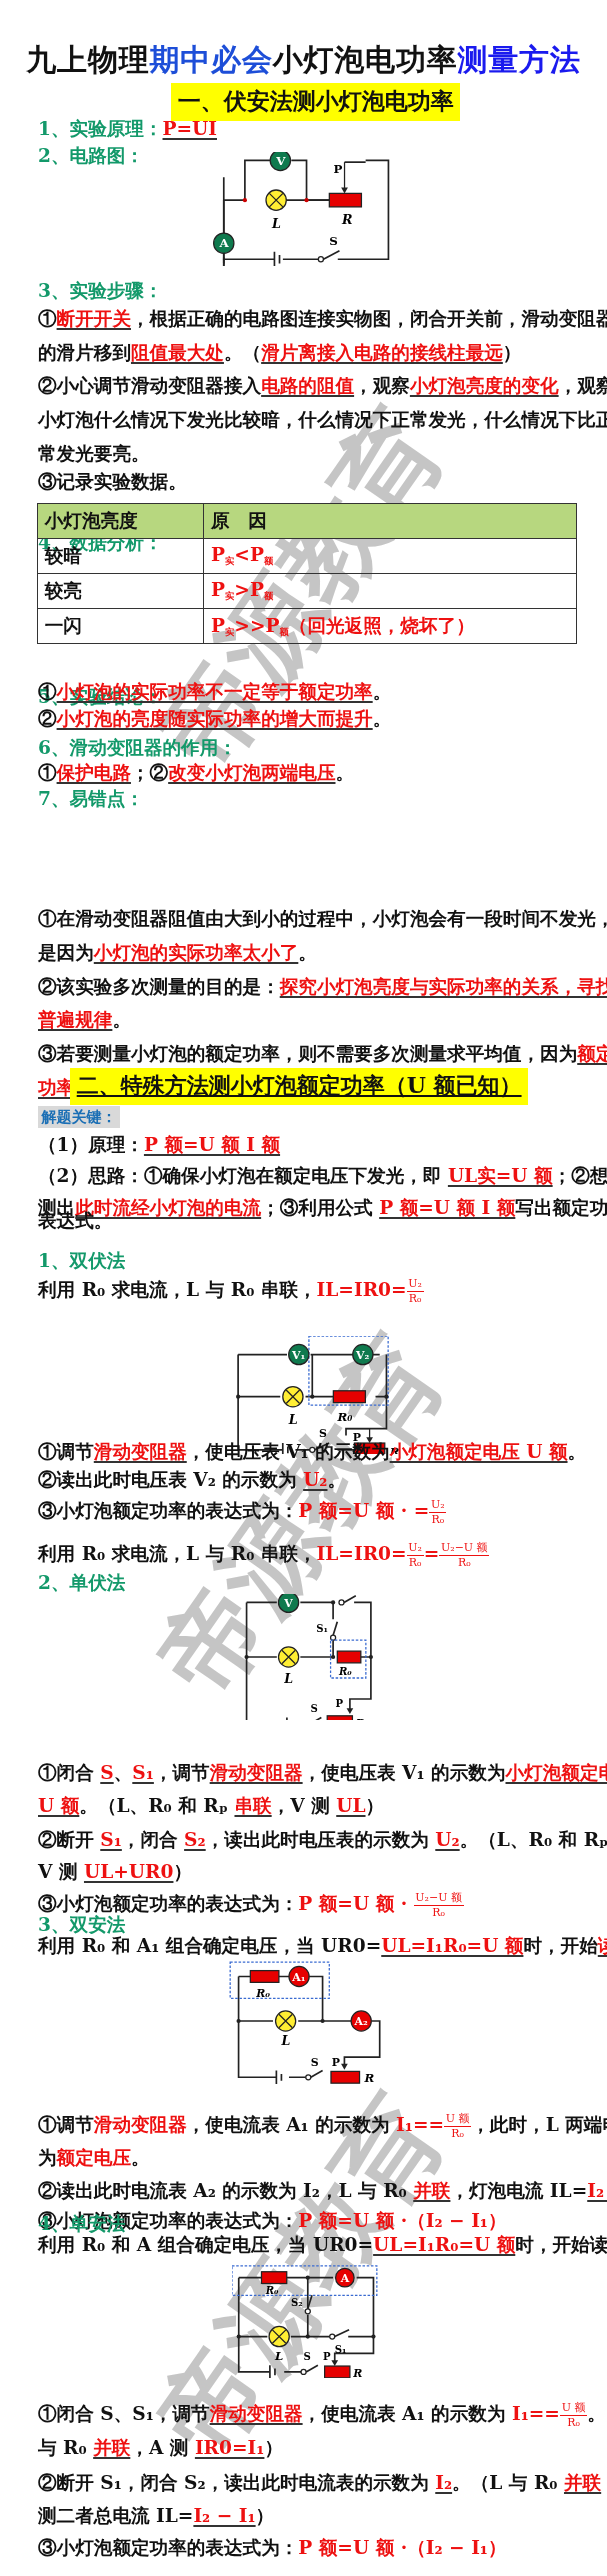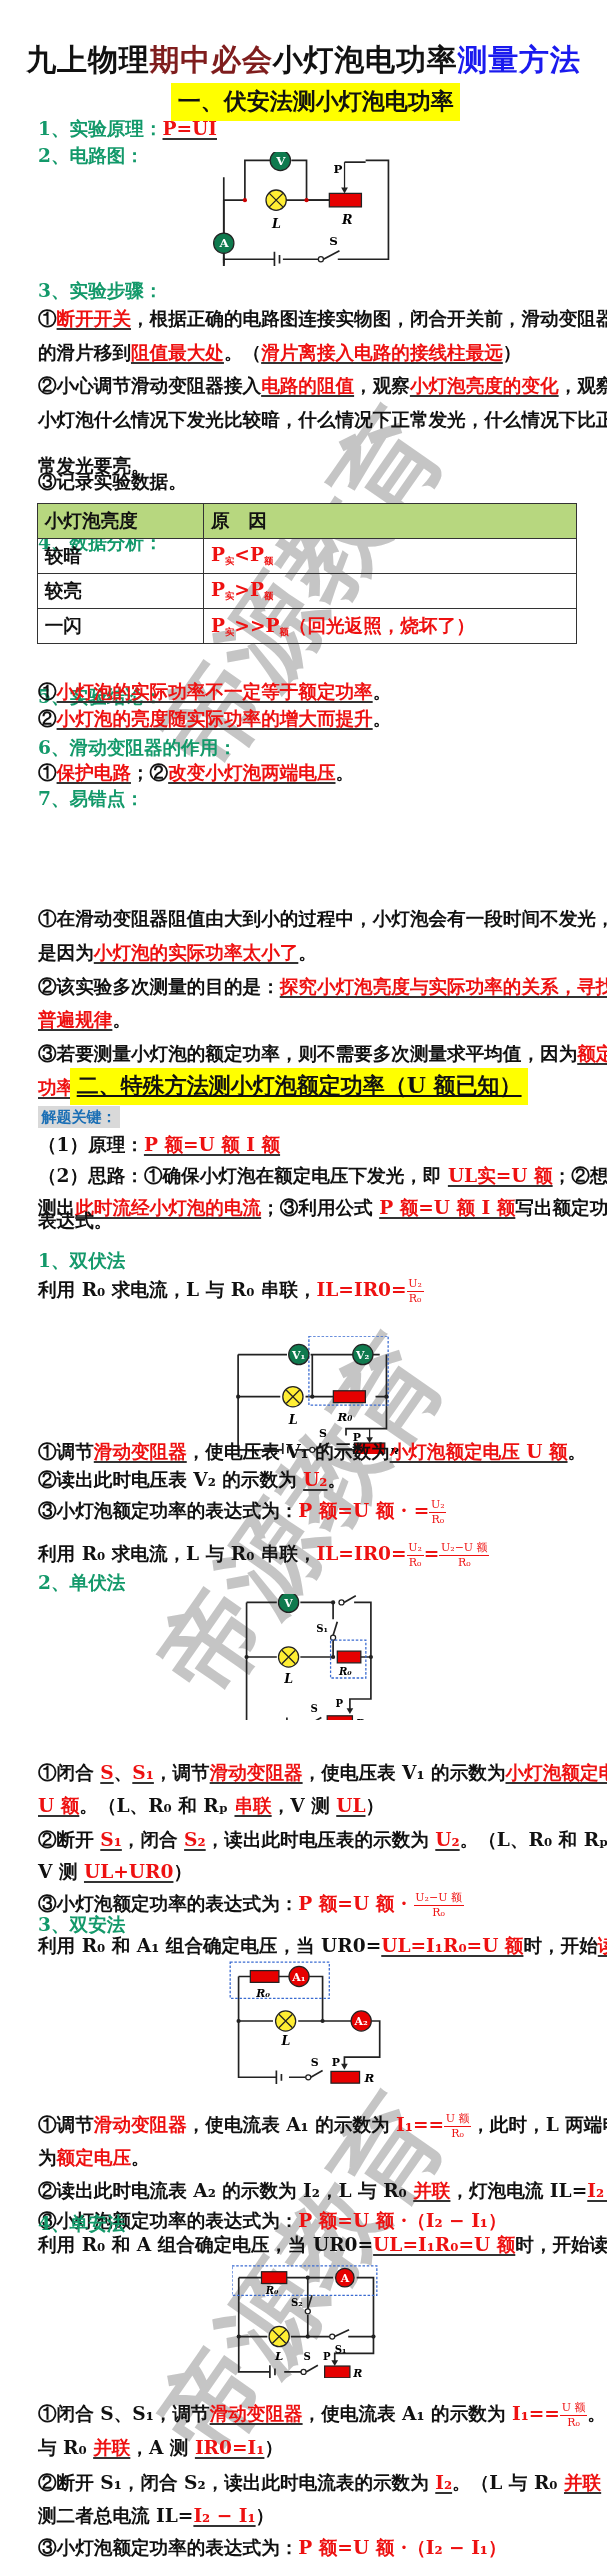--- a/index.html
+++ b/index.html
@@ -1,21 +1,21 @@
 <!DOCTYPE html>
 <html style="font-size:13.5px"><head>
 <meta charset="utf-8">
 <style>
   html, body { margin:0; padding:0; background:#fff; }
   body { width:607px; height:2576px; position:relative; overflow:hidden;
          font-family:"DejaVu Serif","Liberation Serif",serif; color:#111; }
   .abs { position:absolute; }
   .title { top:40px; left:0; width:607px; text-align:center; font-size:30px; font-weight:bold;
            font-family:"DejaVu Sans","Liberation Sans",sans-serif; letter-spacing:0.8px; }
-  .title .red { color:#7f1d1d; } .title .blue { color:#1a1aee; }
+  .title .red { color:#1d4ed8; } .title .blue { color:#1a1aee; }
   .banner { background:#ffff00; font-weight:bold; font-size:25px; padding:3.4px 6.7px;
             font-family:"DejaVu Serif","Liberation Serif",serif; white-space:nowrap; }
   .h { color:#13996a; font-size:18.6px; font-weight:bold; white-space:nowrap; }
   .p { font-size:18.6px; font-weight:bold; white-space:nowrap; line-height:34px; }
   .r { color:#ee1111; }
   .u { text-decoration:underline; text-decoration-color:#333; text-decoration-thickness:1.7px; text-underline-offset:3.4px; }
   .sub { font-size:9.3px; vertical-align:-3.4px; }
   .frac { display:inline-block; vertical-align:middle; text-align:center; font-size:11px; line-height:13.5px; color:#ee1111; font-weight:normal; }
   .frac .num { border-bottom:1.3px solid #ee1111; padding:0 1.7px; }
   table.data { border-collapse:collapse; width:540px; }
@@ -73,21 +73,21 @@
   <circle cx="130" cy="127" r="3" fill="#fff" stroke="#222" stroke-width="1.5"></circle>
   <path d="M133 127 L152 117" stroke="#222" stroke-width="2"></path>
   <text x="140" y="110" font-size="14" font-weight="bold">S</text>
 </svg>
 
 <div class="abs h" style="left:38px;top:278px;">3、实验步骤：</div>
 <div class="abs p" style="left:38px;top:302px;"><span>①</span><span class="r u">断开开关</span><span>，根据正确的电路图连接实物图，闭合开关前，滑动变阻器</span></div>
 <div class="abs p" style="left:38px;top:336px;"><span>的滑片移到</span><span class="r u">阻值最大处</span><span>。（</span><span class="r u">滑片离接入电路的接线柱最远</span><span>）</span></div>
 <div class="abs p" style="left:38px;top:369px;"><span>②小心调节滑动变阻器接入</span><span class="r u">电路的阻值</span><span>，观察</span><span class="r u">小灯泡亮度的变化</span><span>，观察</span></div>
 <div class="abs p" style="left:38px;top:403px;">小灯泡什么情况下发光比较暗，什么情况下正常发光，什么情况下比正</div>
-<div class="abs p" style="left:38px;top:437px;margin-top:12px;">常发光要亮。</div>
+<div class="abs p" style="left:38px;top:437px;">常发光要亮。</div>
 <div class="abs p" style="left:38px;top:465px;">③记录实验数据。</div>
 <div class="abs p" style="left:38px;top:499px;">④断开开关，整理实验仪器。</div>
 
 <div class="abs h" style="left:38px;top:530px;">4、数据分析：</div>
 
 <table class="abs data" style="left:37px;top:503px;margin-top:0;top:503px;">
 </table>
 
 <table class="abs data" style="left:37px;top:503px;">
   <tbody>

